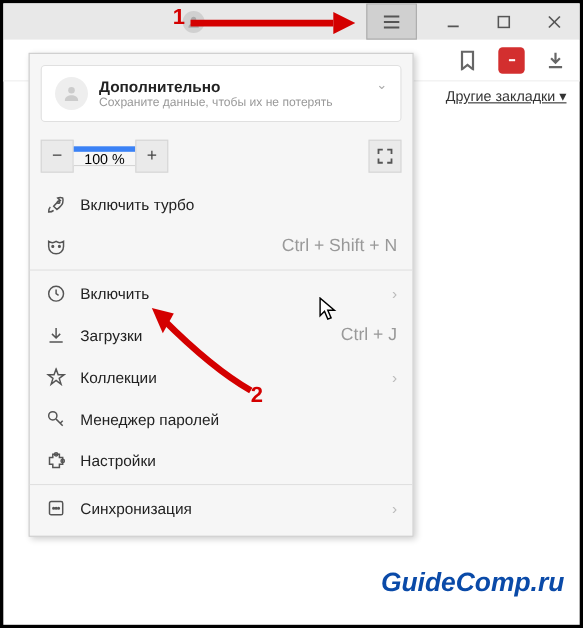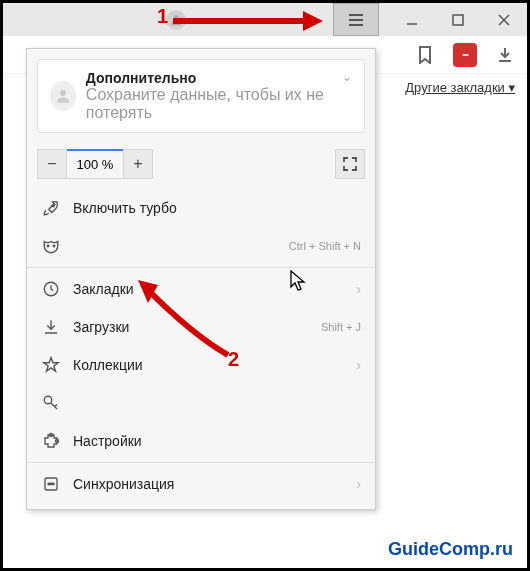--- a/index.html
+++ b/index.html
@@ -16,40 +16,40 @@
 .toolbar .lastpass { width: 24px; height: 24px; background: #d32f2f; border-radius: 4px; color: #fff; display: flex; align-items: center; justify-content: center; font-size: 8px; letter-spacing: -1px; }
 
 .bookmarks-bar { padding: 6px 12px; font-size: 13px; color: #333; text-align: right; }
 .bookmarks-bar span { cursor: pointer; text-decoration: underline; }
 
 .menu-panel { position: absolute; left: 23px; top: 45px; width: 350px; background: #f6f6f6; border: 1px solid #ccc; box-shadow: 2px 2px 6px rgba(0,0,0,.2); }
 
 .sync-box { margin: 10px; padding: 10px 12px; background: #fff; border: 1px solid #e0e0e0; border-radius: 4px; display: flex; align-items: center; gap: 10px; position: relative; }
 .sync-avatar { width: 30px; height: 30px; border-radius: 50%; background: #eee; display: flex; align-items: center; justify-content: center; color: #bbb; }
 .sync-text .title { font-size: 14px; font-weight: bold; color: #222; }
-.sync-text .sub { font-size: 16px; color: #999; }
+.sync-text .sub { font-size: 11px; color: #999; }
 .sync-chevron { position: absolute; right: 12px; top: 10px; color: #aaa; font-size: 12px; }
 
 .zoom-row { display: flex; align-items: center; padding: 6px 10px; gap: 0; }
 .zoom-btn { width: 30px; height: 30px; background: #eaeaea; border: 1px solid #d5d5d5; display: flex; align-items: center; justify-content: center; font-size: 16px; color: #444; }
-.zoom-label { width: 56px; height: 30px; display: flex; align-items: center; justify-content: center; font-size: 13px; background: #f6f6f6; border-top: 2px solid #3b82f6; border-bottom: 1px solid #d5d5d5; }
+.zoom-label { width: 56px; height: 18px; display: flex; align-items: center; justify-content: center; font-size: 13px; background: #f6f6f6; border-top: 5px solid #3b82f6; border-bottom: 1px solid #d5d5d5; }
 .zoom-row .fs { margin-left: auto; }
 
 .menu-list { padding: 4px 0 6px 0; }
 .menu-item { display: flex; align-items: center; height: 38px; padding: 0 14px; gap: 12px; font-size: 14px; color: #222; cursor: pointer; position: relative; }
 .menu-item:hover, .menu-item.hovered { background: #e9e9e9; }
 .menu-item .icon { width: 20px; display: flex; align-items: center; justify-content: center; color: #555; }
-.menu-item .shortcut { margin-left: auto; font-size: 11px; color: #999; text-align: right; }
+.menu-item .shortcut { margin-left: auto; font-size: 16px; color: #999; text-align: right; }
 .menu-item .chevron { margin-left: auto; color: #bbb; font-size: 14px; }
 
 .divider { height: 1px; background: #e0e0e0; margin: 2px 0; }
 
 .annotation { position: absolute; font-weight: bold; color: #d40000; font-size: 20px; font-family: Arial; pointer-events: none; }
 .cursor { position: absolute; left: 287px; top: 267px; pointer-events: none; }
-.watermark { position: absolute; right: 14px; bottom: 8px; font-weight: bold; font-size: 18px; color: #0a4aa8; text-shadow: 0 0 2px #fff; }
+.watermark { position: absolute; right: 14px; bottom: 24px; font-style: italic; font-weight: bold; font-size: 24px; color: #0a4aa8; text-shadow: 0 0 2px #fff; }
 
 svg { display: block; }
 </style>
 </head>
 <body>
 
 <div class="titlebar">
   <div class="avatar">
     <svg width="14" height="14" viewBox="0 0 24 24" fill="#aaa">
         <circle cx="12" cy="8" r="4"></circle>
@@ -152,52 +152,53 @@
     <div class="divider"></div>
 
 
     <div class="menu-item">
       <span class="icon">
         <svg width="18" height="18" viewBox="0 0 24 24" fill="none" stroke="#555" stroke-width="1.8">
             <circle cx="12" cy="12" r="9"></circle>
             <path d="M12 7v5l3 2"></path>
           </svg>
       </span>
-      <span>Закладки</span>
+      <span>Включить</span>
       <span class="chevron">›</span>
     </div>
 
     <div class="menu-item">
       <span class="icon">
         <svg width="18" height="18" viewBox="0 0 24 24" fill="none" stroke="#555" stroke-width="1.8">
             <path d="M12 3v12M7 10l5 5 5-5M4 20h16"></path>
           </svg>
       </span>
       <span>Загрузки</span>
-      <span class="shortcut">Shift + J</span>
+      <span class="shortcut">Ctrl + J</span>
     </div>
 
     <div class="menu-item">
       <span class="icon">
         <svg width="18" height="18" viewBox="0 0 24 24" fill="none" stroke="#555" stroke-width="1.8">
             <path d="M12 2l2.5 7h7l-5.7 4.3 2.2 7-6-4.5-6 4.5 2.2-7L2.5 9h7z"></path>
           </svg>
       </span>
       <span>Коллекции</span>
       <span class="chevron">›</span>
     </div>
 
 
     <div class="menu-item">
       <span class="icon">
         <svg width="18" height="18" viewBox="0 0 24 24" fill="none" stroke="#555" stroke-width="1.8">
             <circle cx="8" cy="8" r="5"></circle>
             <path d="M12 12l8 8M17 17l3-3"></path>
           </svg>
       </span>
+      <span>Менеджер паролей</span>
     </div>
 
     <div class="menu-item">
       <span class="icon">
         <svg width="18" height="18" viewBox="0 0 24 24" fill="none" stroke="#555" stroke-width="1.8">
             <path d="M4 8h4V4h8v4h4v8h-4v4H8v-4H4z"></path>
             <circle cx="12" cy="4" r="2"></circle>
             <circle cx="20" cy="12" r="2"></circle>
           </svg>
       </span>

